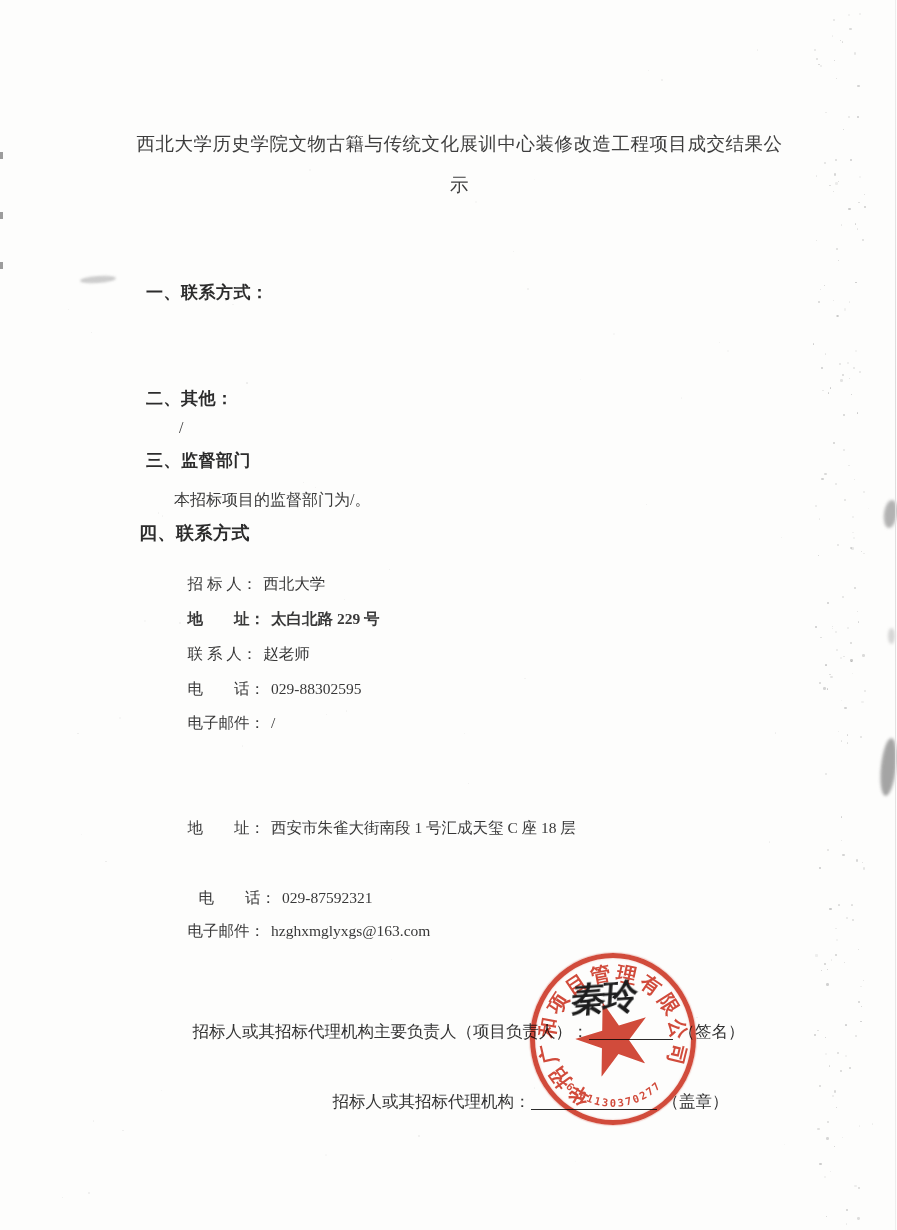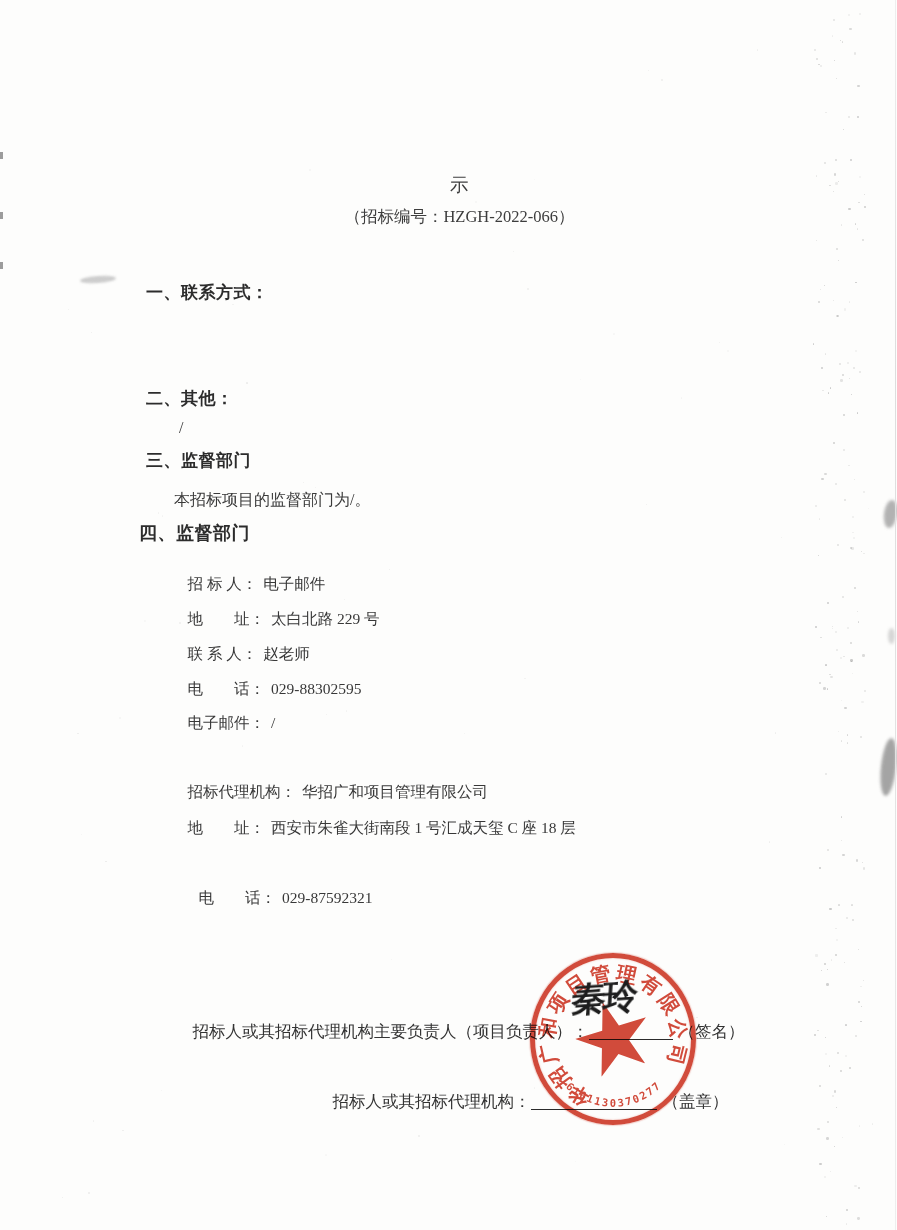--- a/index.html
+++ b/index.html
@@ -69,57 +69,57 @@
   .smudge-d{left:888px;top:628px;width:7px;height:16px;background:#bdbdbd;filter:blur(1.4px);opacity:.6;}
   .edge-line{position:absolute;right:1px;top:0;bottom:0;width:1px;background:linear-gradient(#eee,#ddd 30%,#e4e4e4 70%,#eee);}
   .edge-tick{position:absolute;left:0;width:3px;height:7px;background:#9c9c9c;filter:blur(.5px);}
   .noise-dot{position:absolute;border-radius:50%;background:#6e6e6e;}
 </style>
 </head>
 <body>
 
 <div class="page">
 
+  <div class="line centered doc-title" style="top:131px;">西北大学历史学院文物古籍与传统文化展训中心装修改造工程项目成交结果公</div>
   <div class="line centered doc-title" style="top:172px;">示</div>
-  <div class="line centered bid-no" style="top:206px;">（招标编号：HZGH-2022-066）</div>
 
   <div class="line h-sec" style="left:146px;top:281px;">一、联系方式：</div>
 
   <div class="line h-sec" style="left:146px;top:387px;">二、其他：</div>
   <div class="line body-txt" style="left:179px;top:419px;">/</div>
 
   <div class="line h-sec" style="left:146px;top:449px;">三、监督部门</div>
   <div class="line body-txt" style="left:174px;top:490px;">本招标项目的监督部门为/。</div>
 
-  <div class="line h-sec-big" style="left:139px;top:521px;">四、监督部门</div>
+  <div class="line h-sec-big" style="left:139px;top:521px;">四、联系方式</div>
 
   <div class="line contact-row" style="left:172px;top:556px;">
-    <span class="lbl">招 标 人：</span><span class="val">电子邮件</span>
-  </div>
-  <div class="line contact-row" style="left:172px;top:591px;">
+    <span class="lbl">招 标 人：</span><span class="val">西北大学</span>
+  </div>
+  <div class="line contact-row" style="left:172px;top:591px;font-weight:bold;">
     <span class="lbl">地　　址：</span><span class="val">太白北路 229 号</span>
   </div>
   <div class="line contact-row" style="left:172px;top:626px;">
     <span class="lbl">联 系 人：</span><span class="val">赵老师</span>
   </div>
   <div class="line contact-row" style="left:172px;top:661px;">
     <span class="lbl">电　　话：</span><span class="val">029-88302595</span>
   </div>
   <div class="line contact-row" style="left:172px;top:695px;">
     <span class="lbl">电子邮件：</span><span class="val">/</span>
   </div>
 
-  <div class="line contact-row" style="left:172px;top:764px;">
-    <span class="lbl">招标代理机构：</span><span class="val">华招广和项目管理有限公司</span>
-  </div>
   <div class="line contact-row" style="left:172px;top:800px;">
     <span class="lbl">地　　址：</span><span class="val">西安市朱雀大街南段 1 号汇成天玺 C 座 18 层</span>
   </div>
   <div class="line contact-row" style="left:183px;top:870px;">
     <span class="lbl">电　　话：</span><span class="val">029-87592321</span>
+  </div>
+  <div class="line contact-row" style="left:172px;top:903px;">
+    <span class="lbl">电子邮件：</span><span class="val">hzghxmglyxgs@163.com</span>
   </div>
 
   <div class="line sig-line" style="left:316px;top:1071px;">
     <span>招标人或其招标代理机构：</span><span class="u-line u-seal"></span><span class="sig-suffix">（盖章）</span>
   </div>
   <div class="line sig-line" style="left:176px;top:1001px;">
     <span>招标人或其招标代理机构主要负责人（项目负责人）：</span><span class="u-line u-sig"></span><span class="sig-suffix">（签名）</span>
   </div>
 
   <div class="stamp" id="stamp" style="color: rgb(207, 59, 42);">

